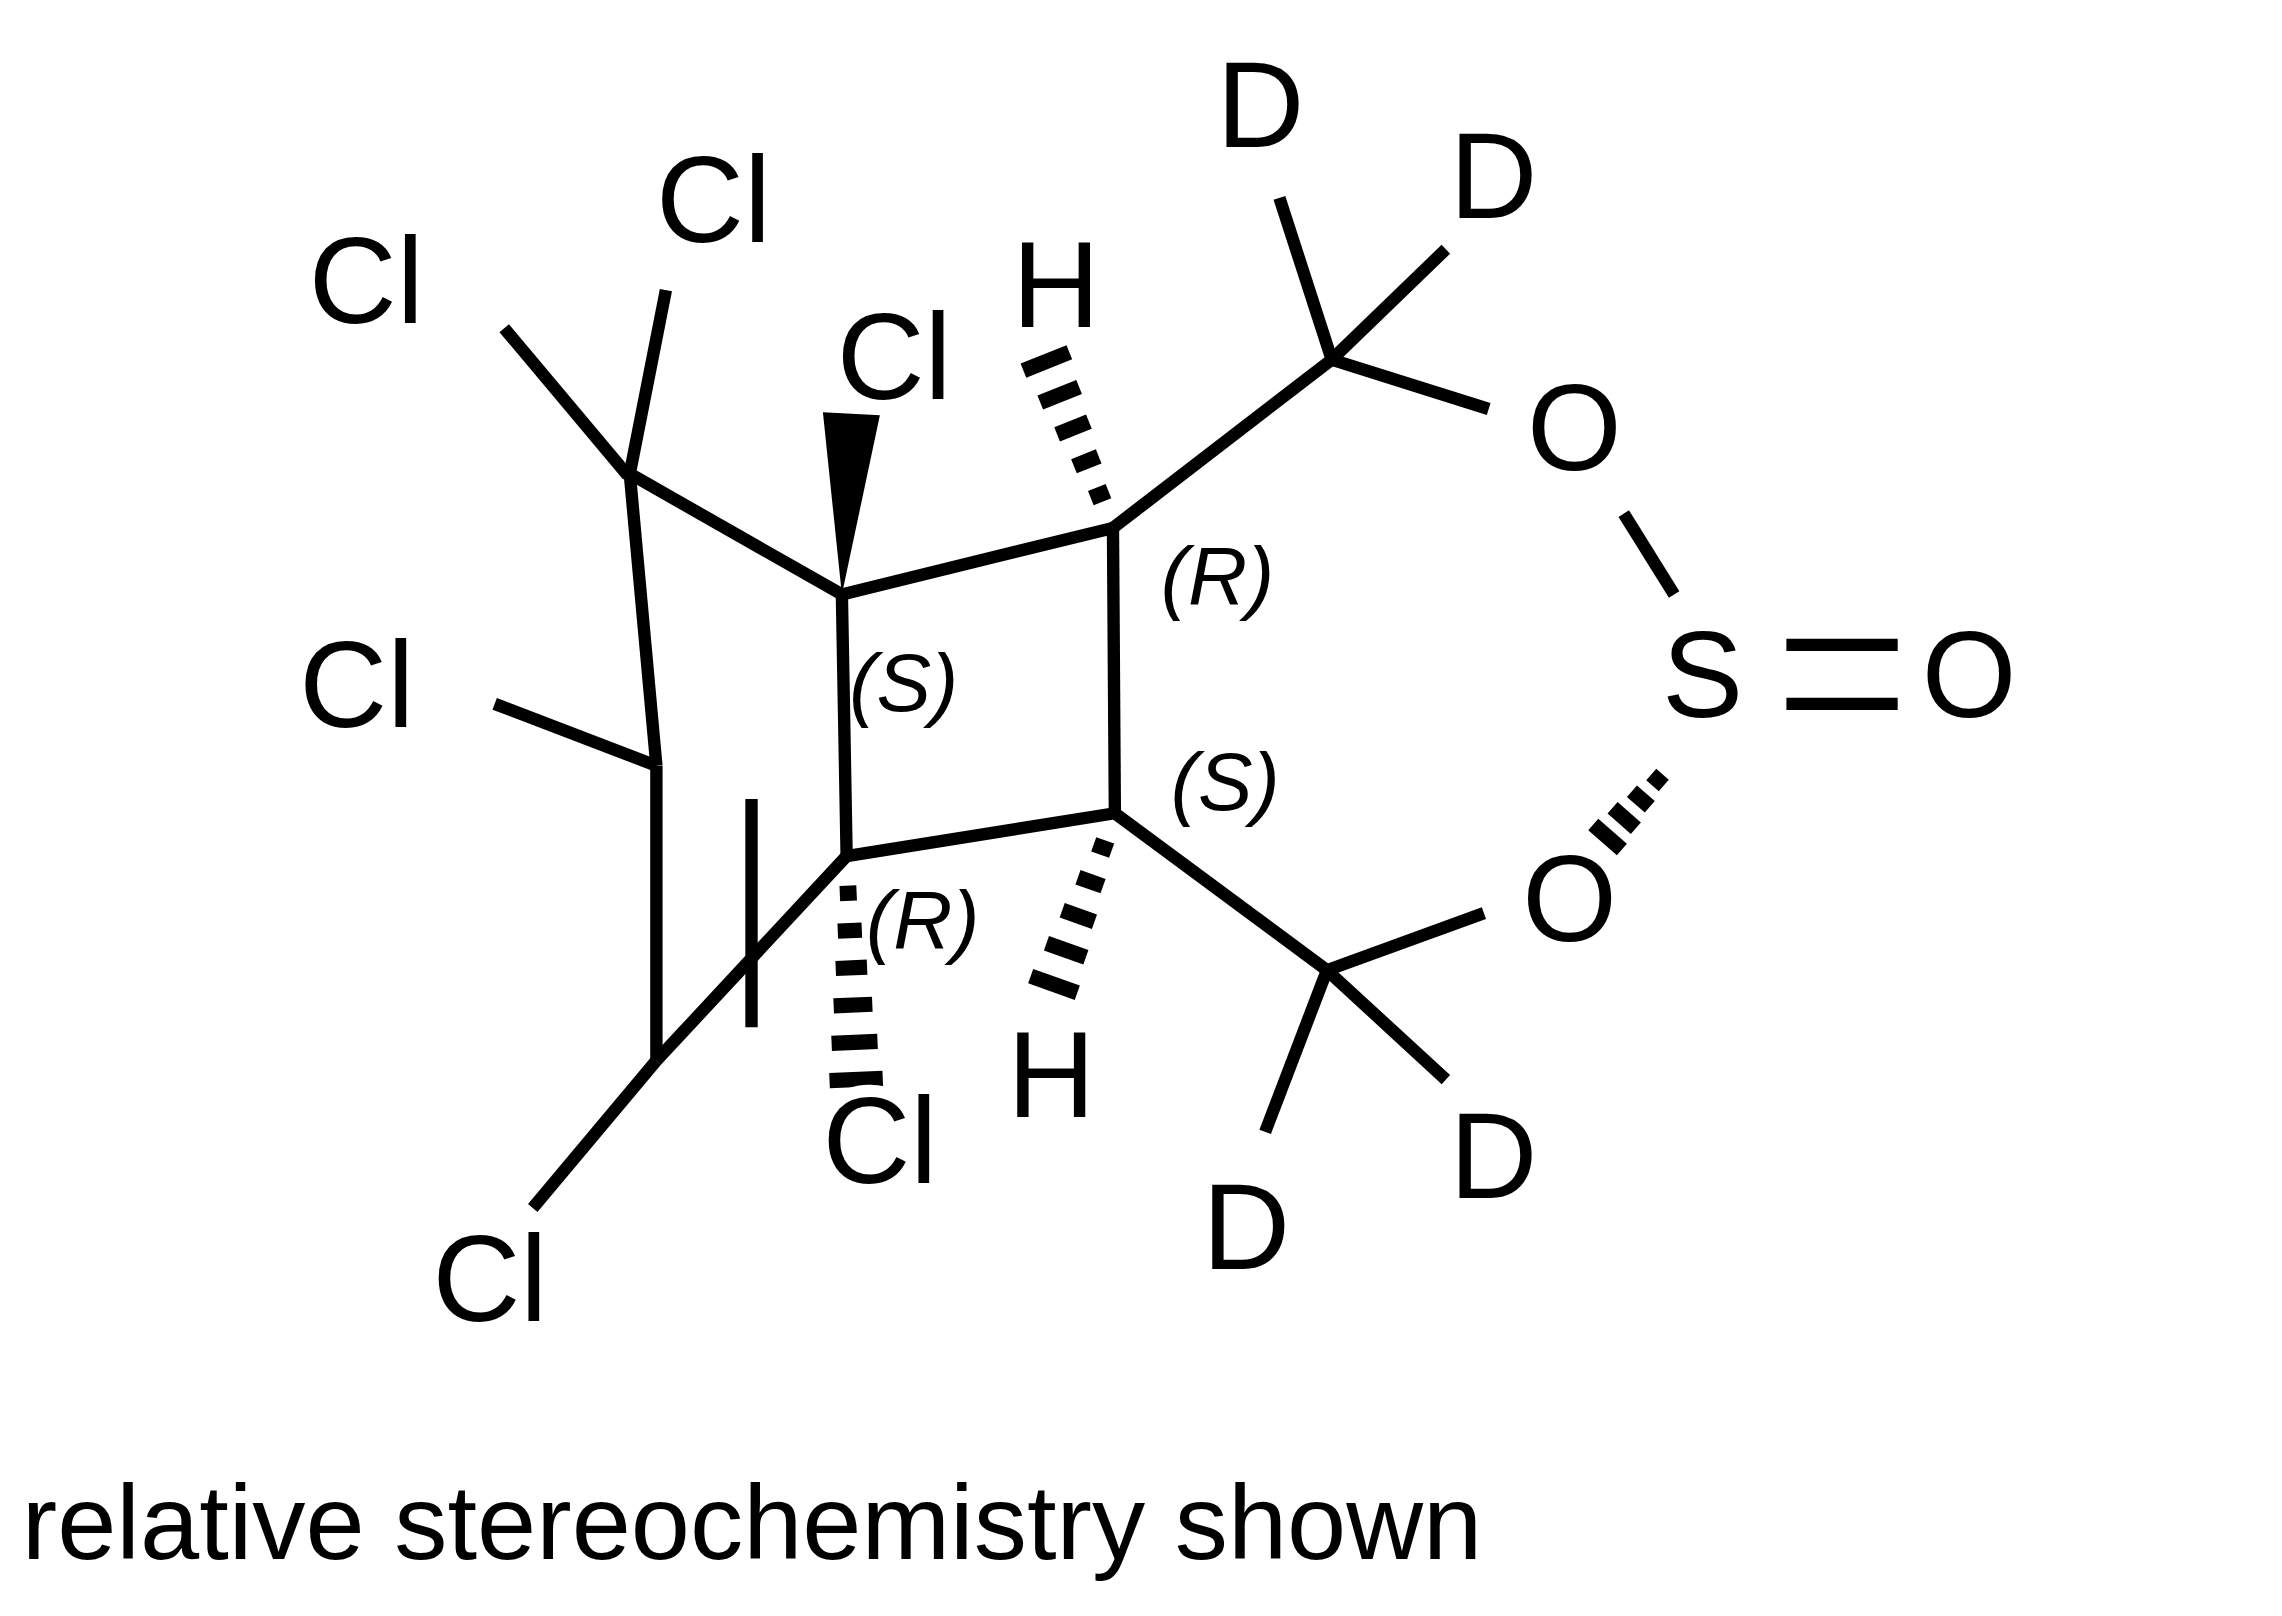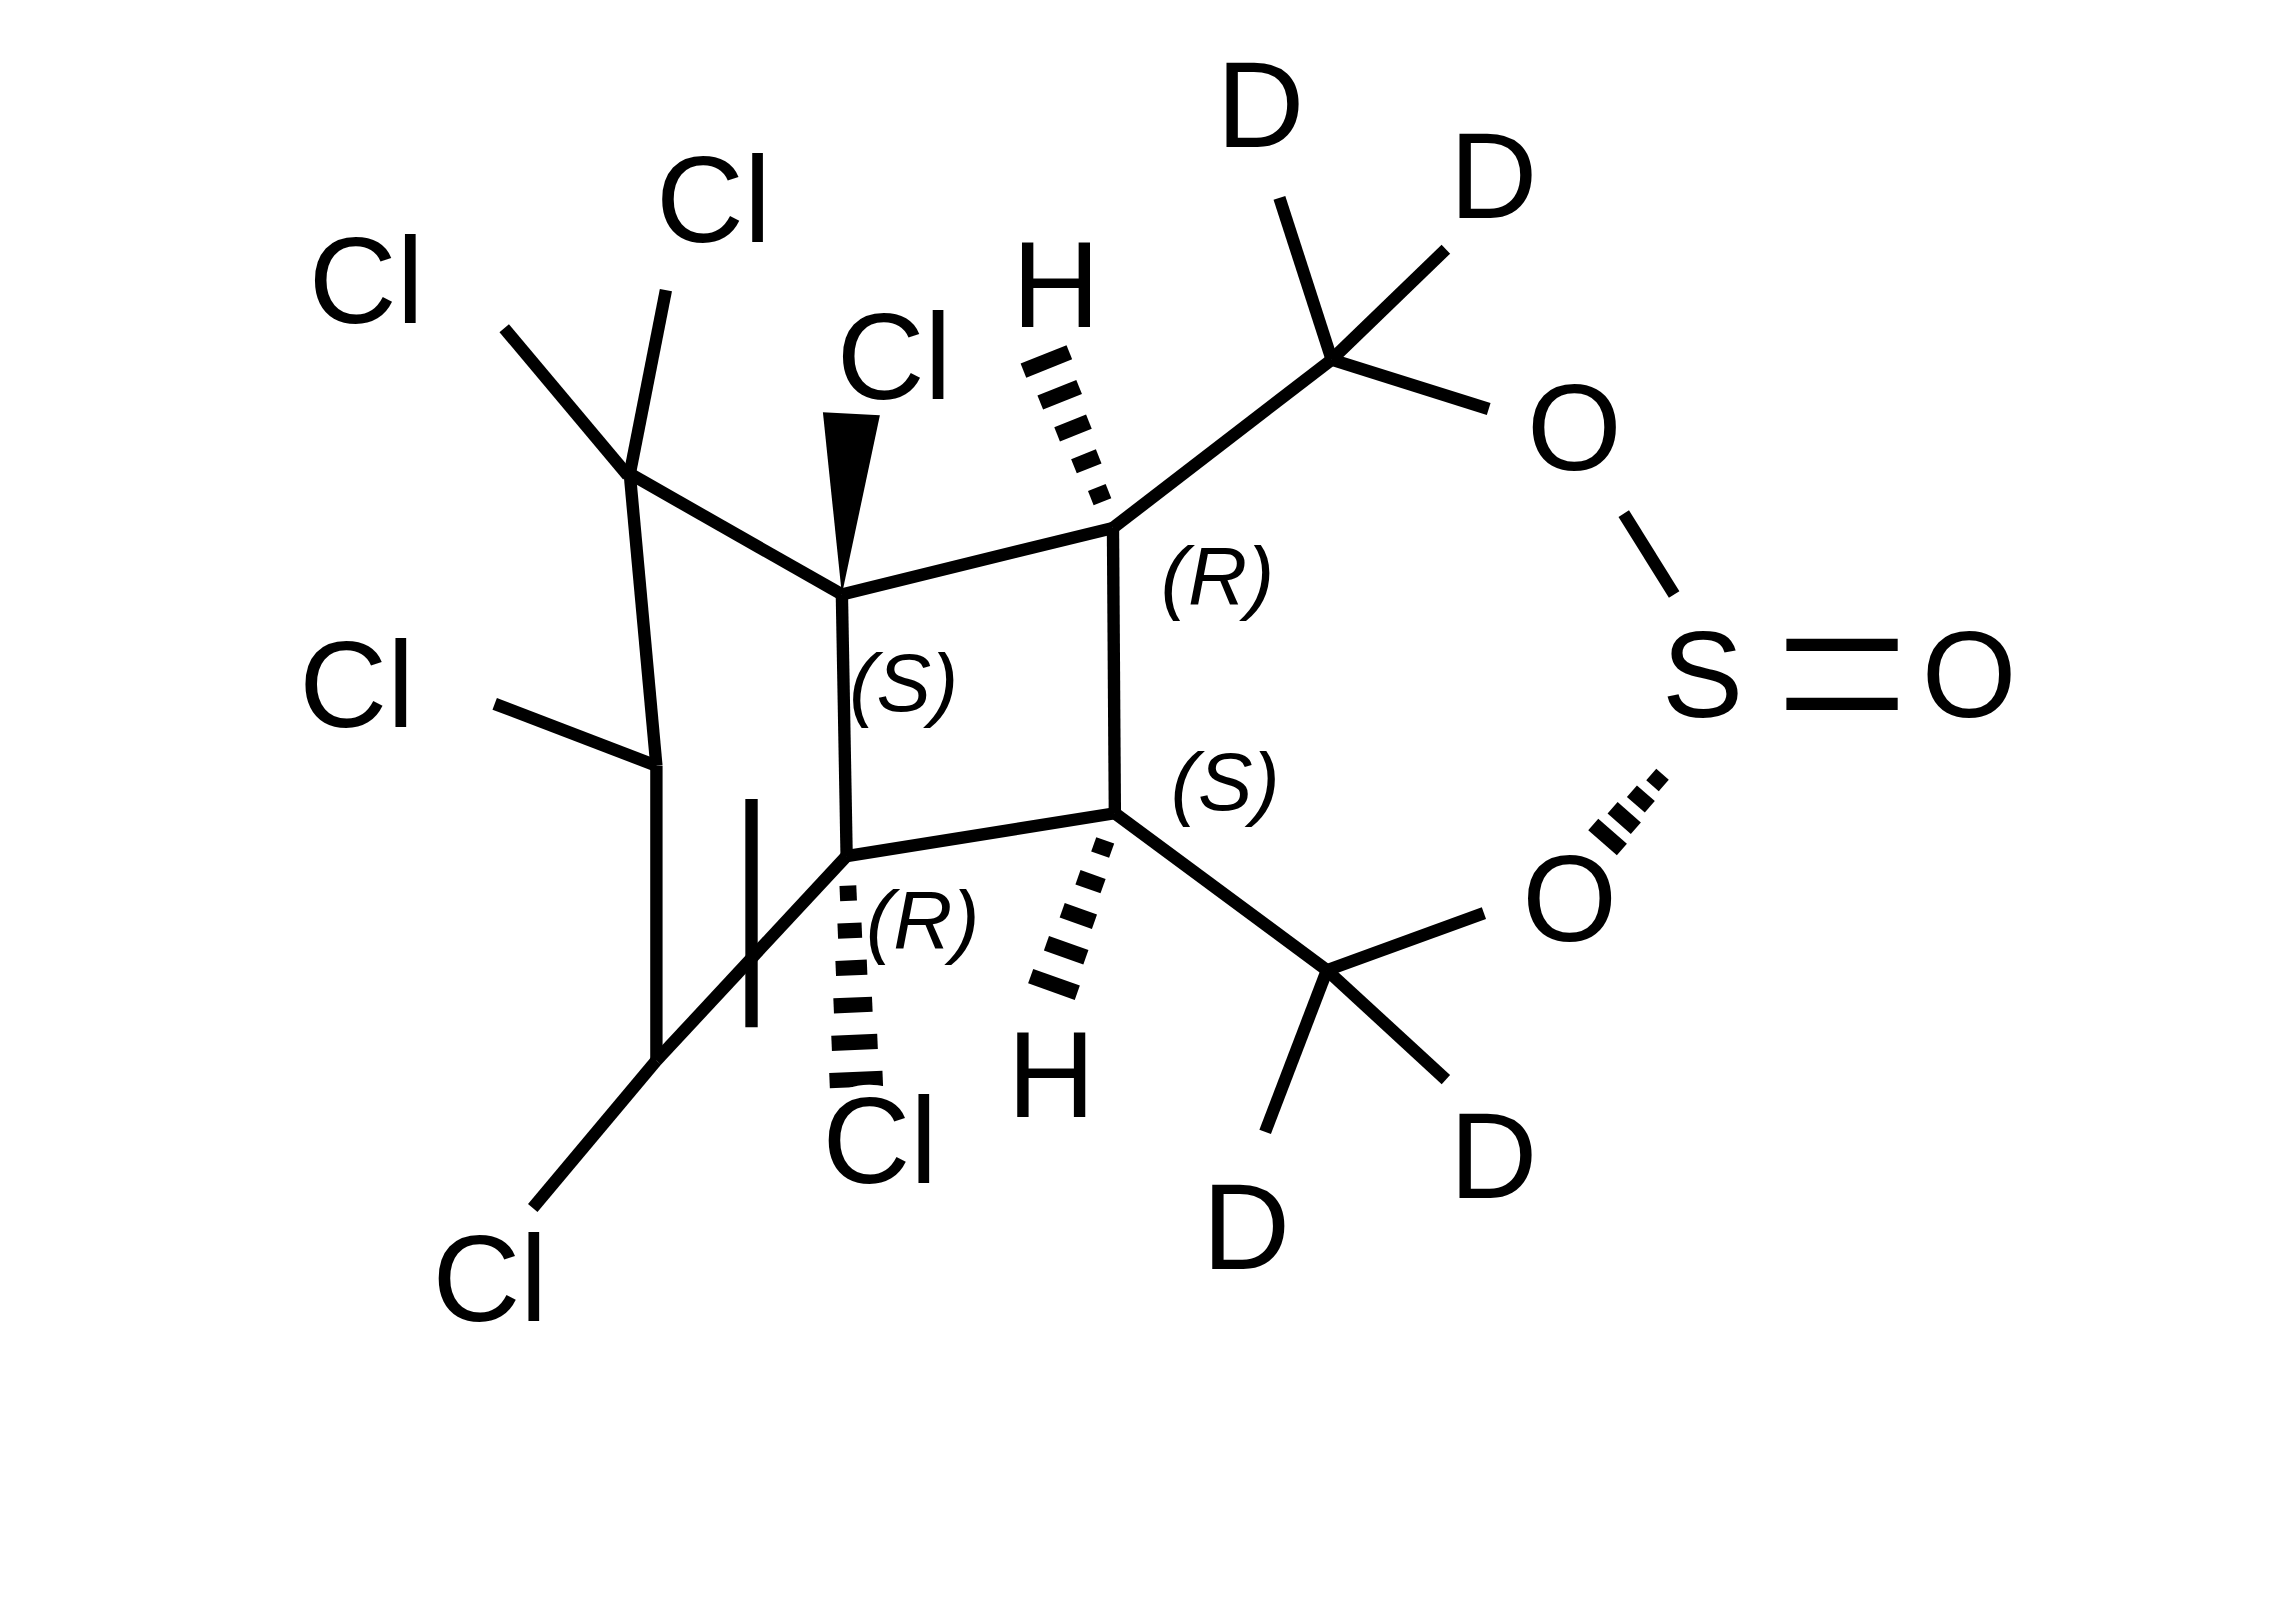--- a/index.html
+++ b/index.html
@@ -171,15 +171,20 @@
         <text x="1310" y="1290" class="atom-label">D</text>
       </g>
     <g id="stereo-layer">
         <text x="950" y="718" class="stereo-label">(S)</text>
         <text x="1280" y="605" class="stereo-label">(R)</text>
         <text x="1288" y="822" class="stereo-label">(S)</text>
         <text x="970" y="967" class="stereo-label">(R)</text>
       </g>
   </svg>
 
+  <div style="position:absolute;left:0;right:0;top:1446px;">
+    <svg viewBox="0 0 2400 160" width="2283" height="152">
+      <text class="caption-text" x="790" y="80">relative stereochemistry shown</text>
+    </svg>
+  </div>
 
 </div>
 
 
 </body></html>

